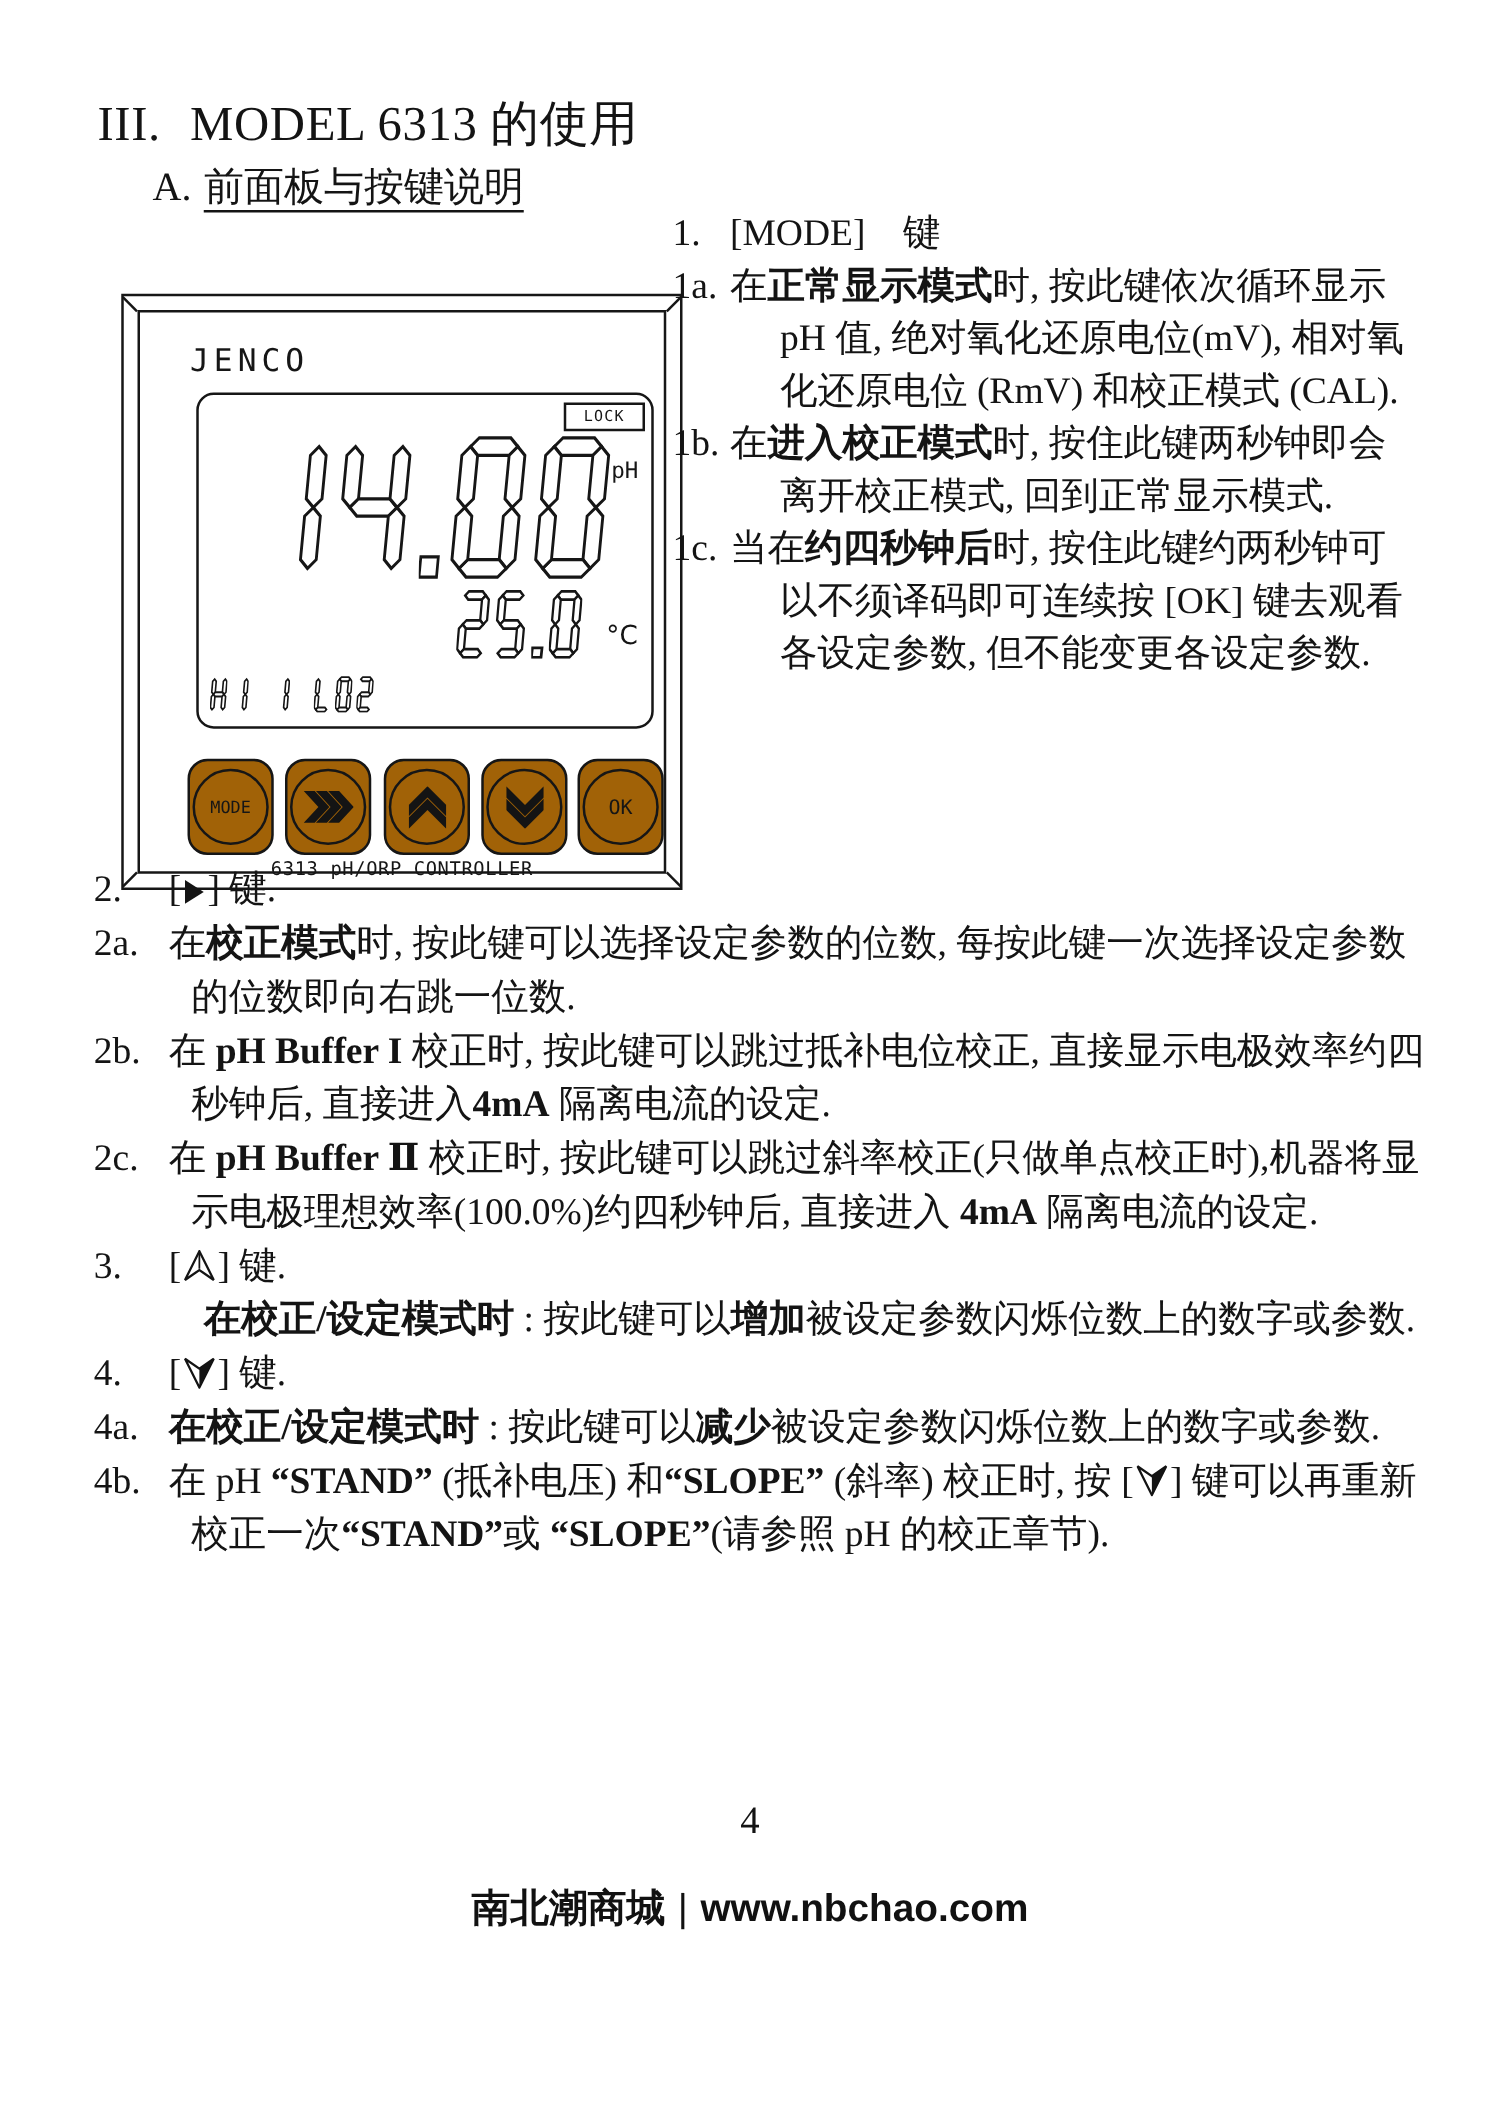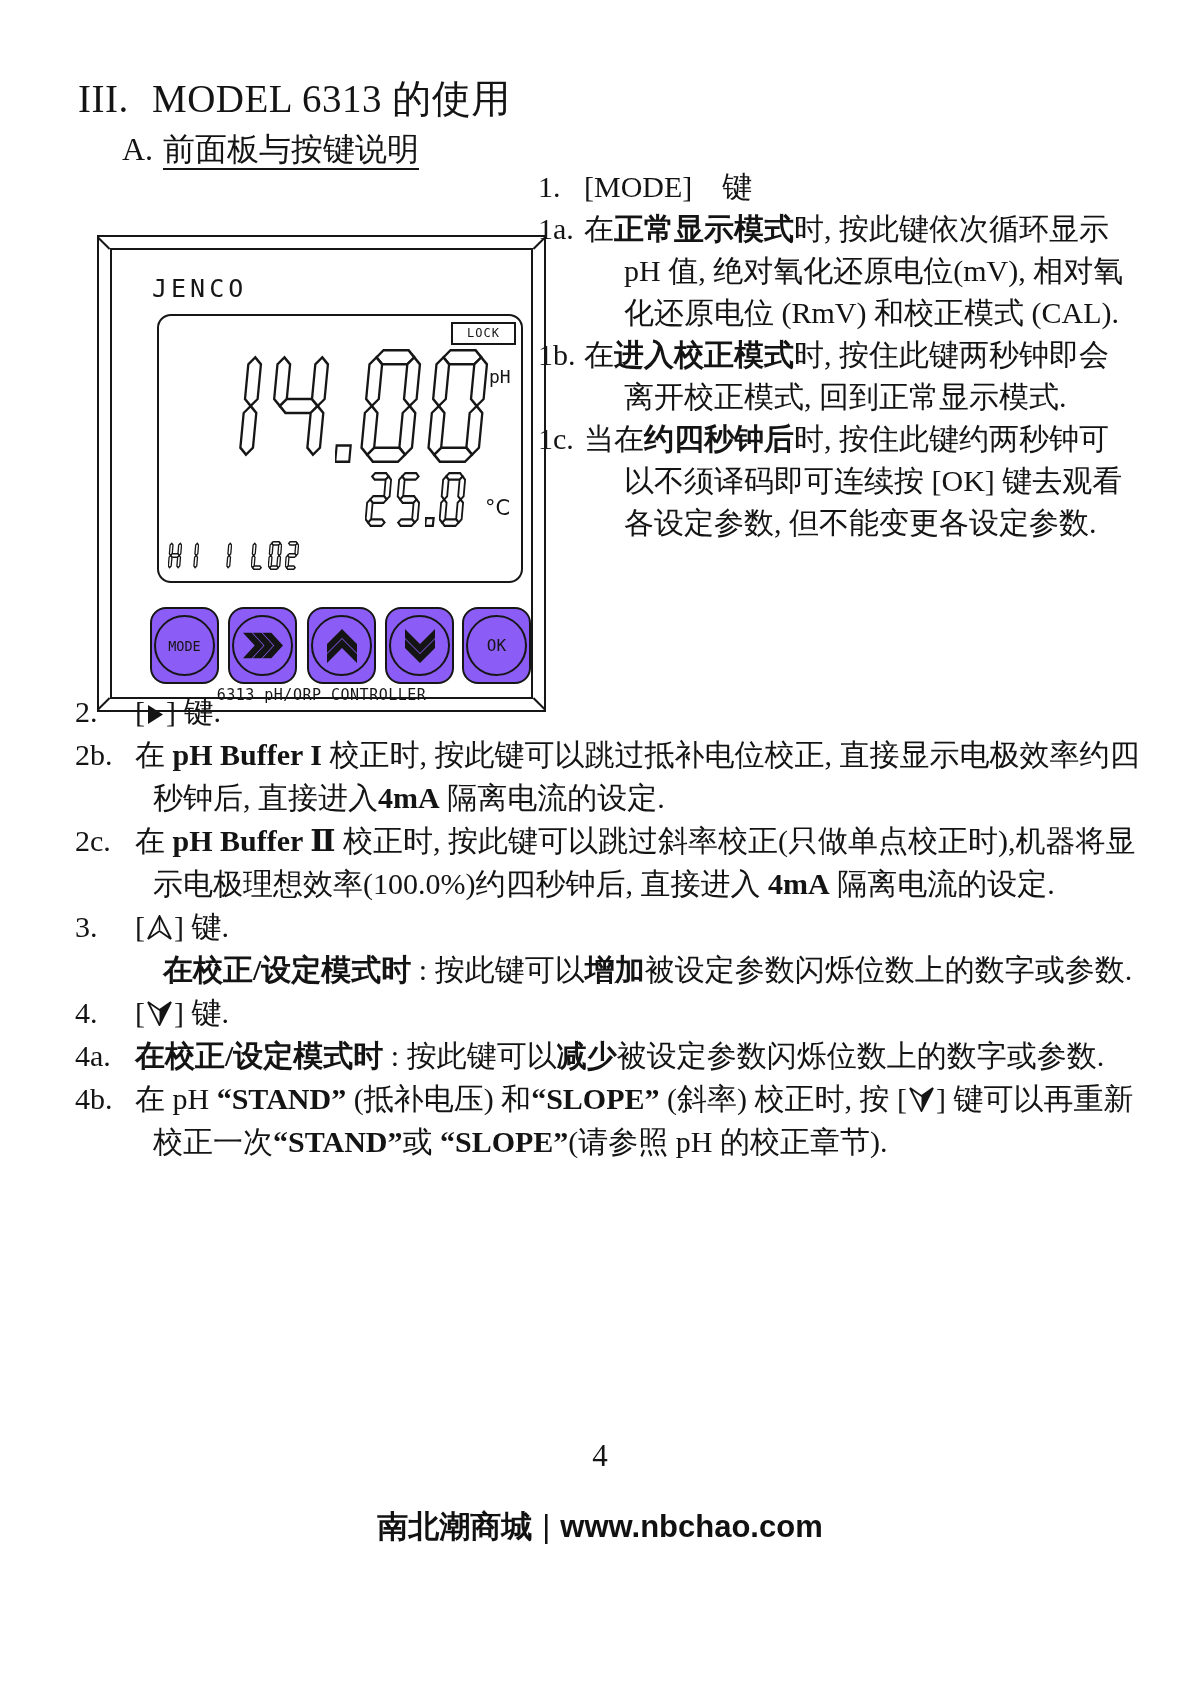--- a/index.html
+++ b/index.html
@@ -38,21 +38,21 @@
   .brand{left:40px;top:24px;font-size:25px;letter-spacing:4px;}
   .lcd{left:45px;top:64px;width:362px;height:265px;border:2px solid #161616;border-radius:14px;}
   .lock{left:292px;top:6px;border:2px solid #161616;font-size:12px;letter-spacing:1px;padding:0 14px;line-height:19px;}
   .seg-row{display:flex;align-items:flex-end;}
   .seg-main{left:42px;top:32px;gap:5px;}
   .unit-ph{left:330px;top:50px;font-size:18px;}
   .seg-temp{left:206px;top:156px;gap:3px;}
   .unit-c{left:326px;top:180px;font-size:21px;font-family:"DejaVu Sans",sans-serif;}
   .seg-status{left:9px;top:225px;gap:3px;}
   .btnrow .pbtn{position:absolute;top:357px;width:65px;height:73px;border:2.5px solid #161616;border-radius:16px;
-                display:flex;align-items:center;justify-content:center;background:#8b5cf6;}
+                display:flex;align-items:center;justify-content:center;background:#a16207;}
   .pbtn .circ{width:57px;height:57px;border:2px solid #161616;border-radius:50%;
               display:flex;align-items:center;justify-content:center;}
   .pbtn .cadtext{position:static;}
   .btn-label{font-size:13.5px;letter-spacing:0;}
   .btn-label-ok{font-size:16px;}
   .model-label{left:0;right:0;top:436px;text-align:center;font-size:15px;letter-spacing:.5px;}
 
   
   .pageno{top:1438px;left:0;width:100%;text-align:center;font-size:31px;}
   .footer{top:1506px;left:0;width:100%;text-align:center;
@@ -271,20 +271,24 @@
     </div>
   </div>
 <div class="abs ins ins-main" id="list-main">
     <div class="item">
       <span class="num">2.</span>
       <span class="body"><span class="">[</span><svg class="inl-icon" width="17" height="21" viewBox="0 0 17 21">
           <polygon points="1,1 16,10.5 1,20" fill="#141414"></polygon>
         </svg><span class="">] 键.</span></span>
     </div>
     <div class="item">
+      <span class="num">2a.</span>
+      <span class="body"><span class="">在</span><span class="b">校正模式</span><span class="">时, 按此键可以选择设定参数的位数, 每按此键一次选择设定参数的位数即向右跳一位数.</span></span>
+    </div>
+    <div class="item">
       <span class="num">2b.</span>
       <span class="body"><span class="">在 </span><span class="b">pH Buffer I</span><span class=""> 校正时, 按此键可以跳过抵补电位校正, 直接显示电极效率约四秒钟后, 直接进入</span><span class="b">4mA</span><span class=""> 隔离电流的设定.</span></span>
     </div>
     <div class="item">
       <span class="num">2c.</span>
       <span class="body"><span class="">在 </span><span class="b">pH Buffer Ⅱ</span><span class=""> 校正时, 按此键可以跳过斜率校正(只做单点校正时),机器将显示电极理想效率(100.0%)约四秒钟后, 直接进入 </span><span class="b">4mA</span><span class=""> 隔离电流的设定.</span></span>
     </div>
     <div class="item">
       <span class="num">3.</span>
       <span class="body"><span class="">[</span><svg class="inl-icon" width="25" height="25" viewBox="0 0 25 25">

